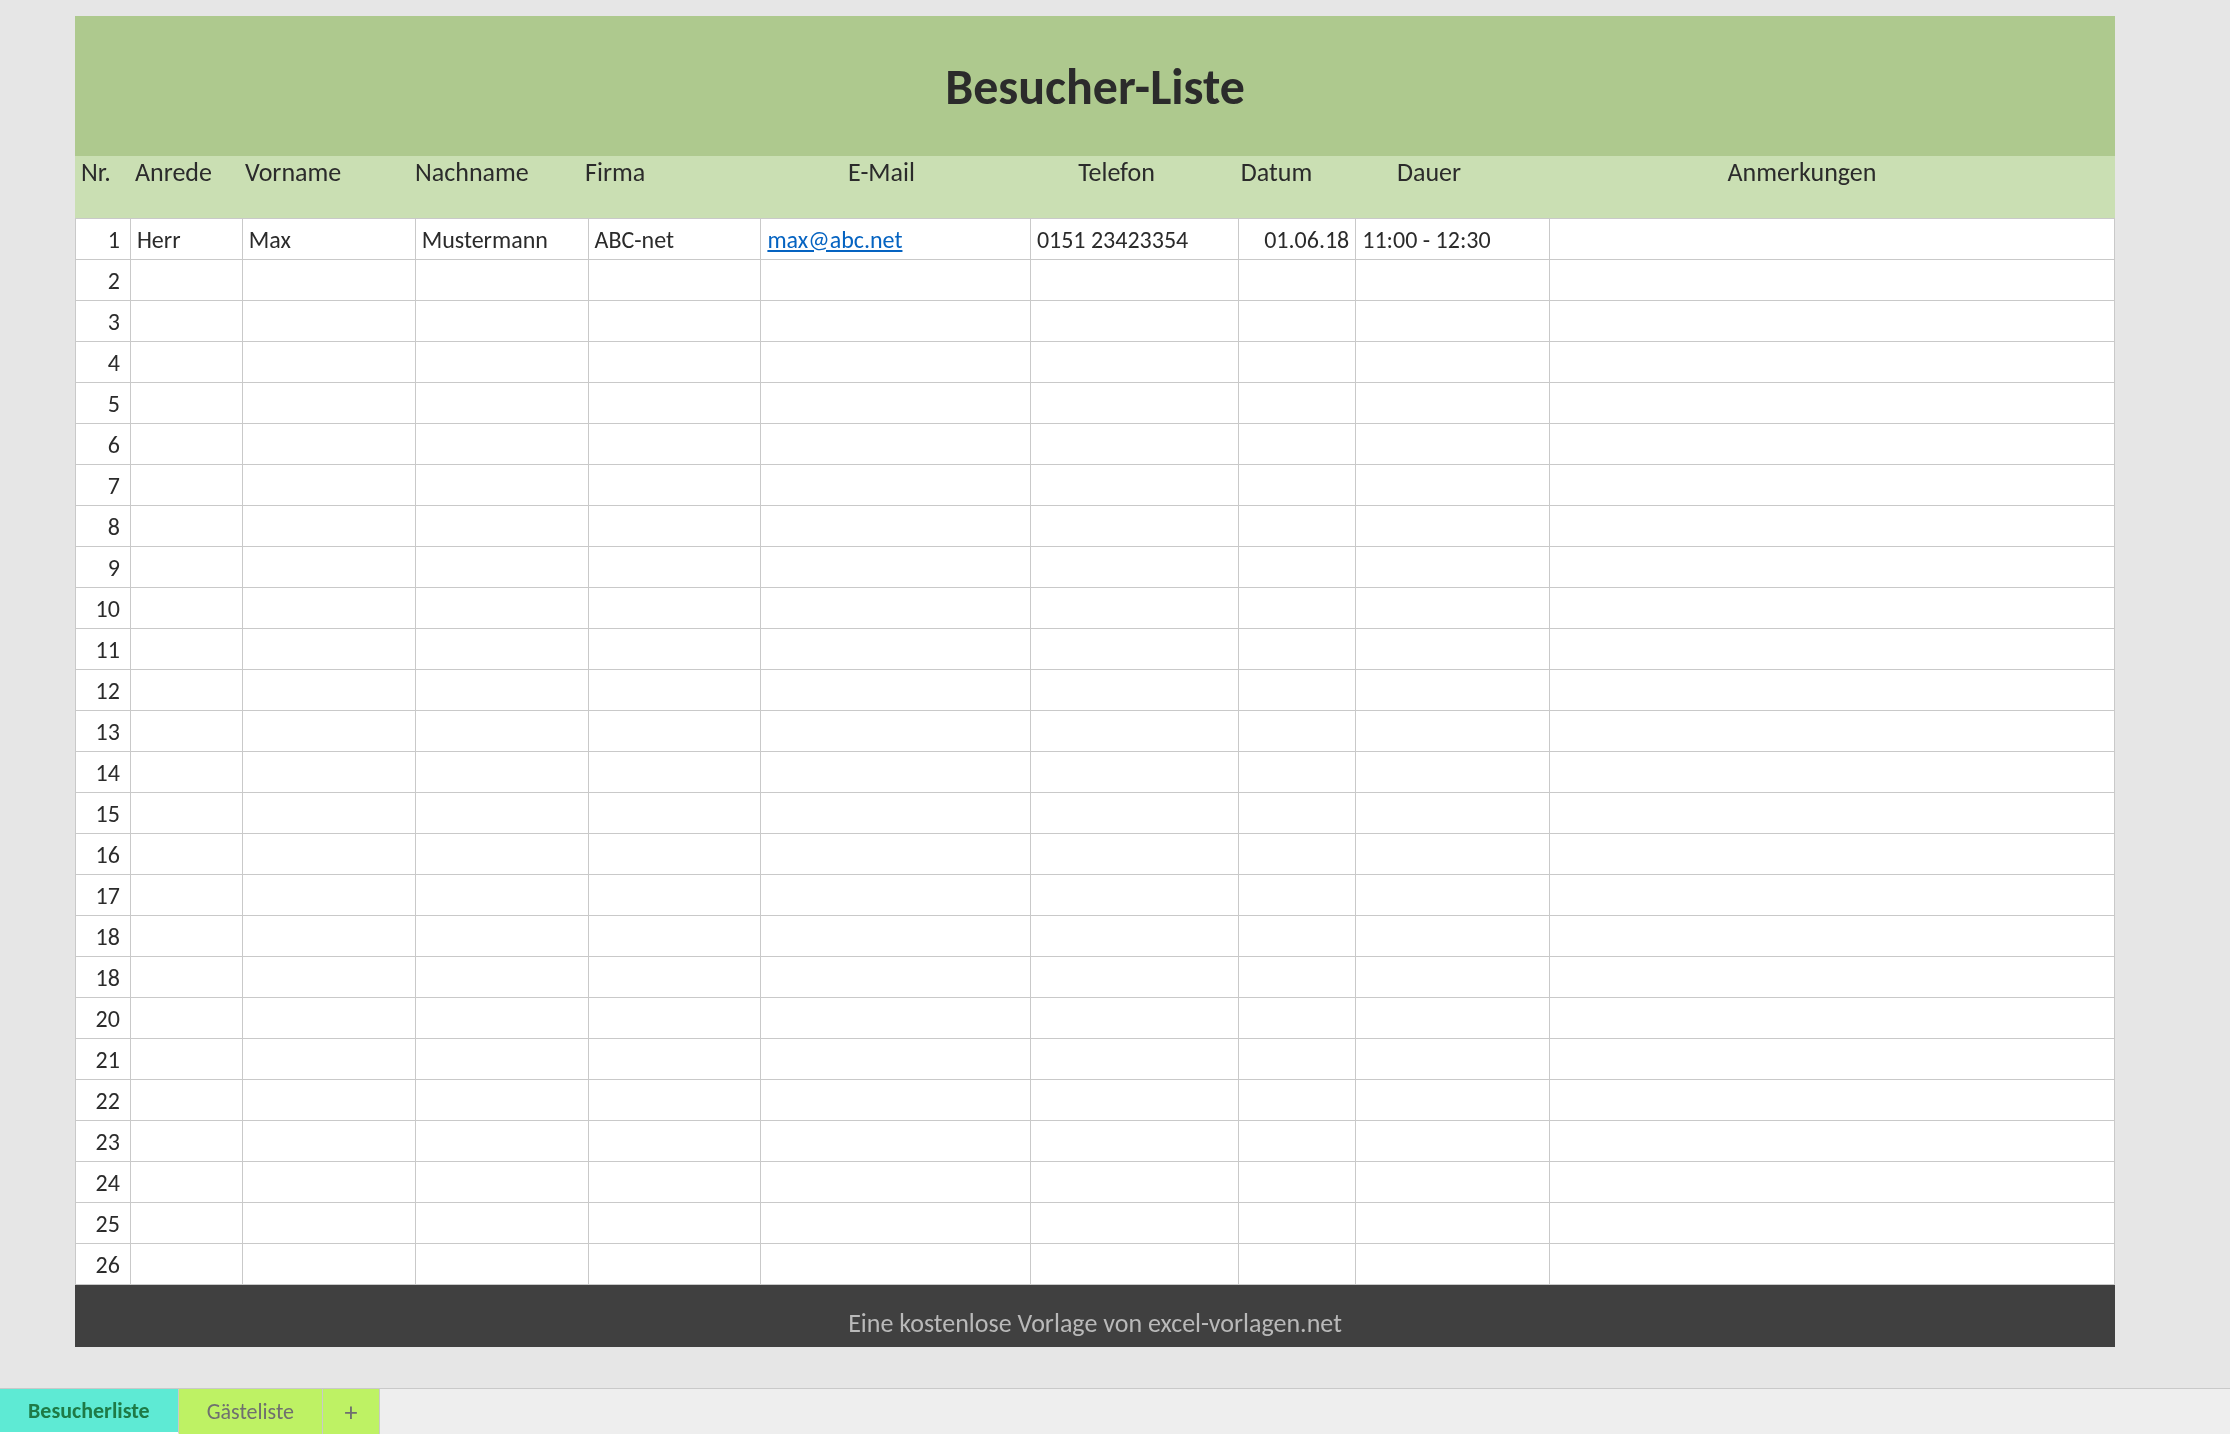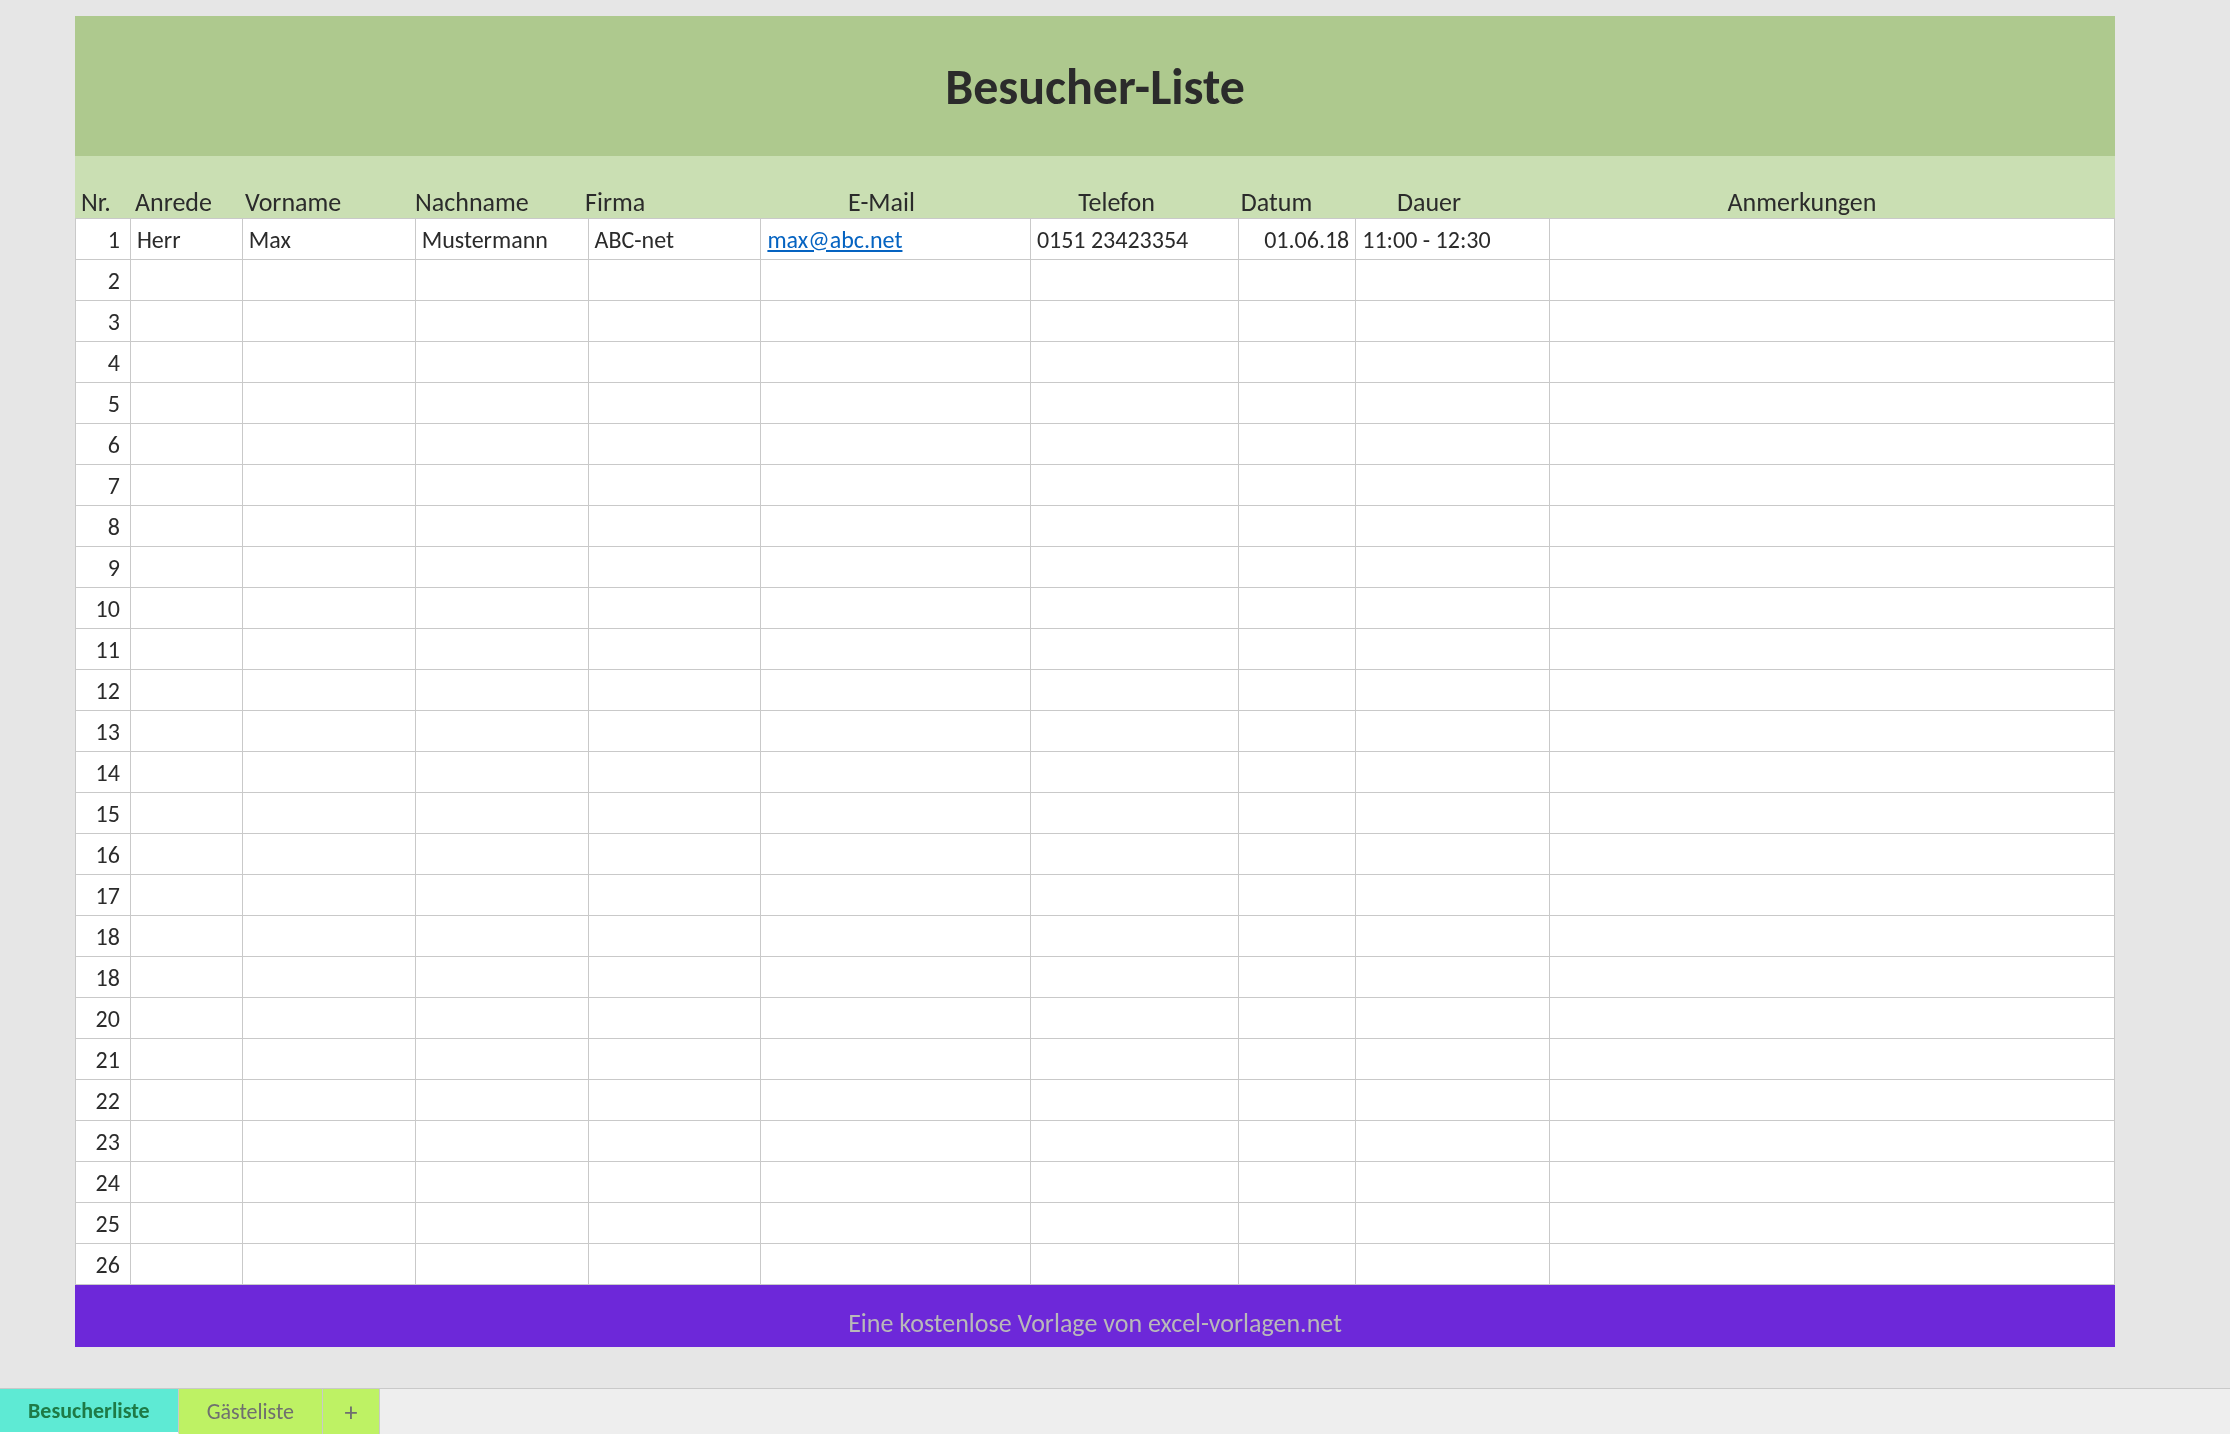--- a/index.html
+++ b/index.html
@@ -30,21 +30,21 @@
   }
   .title-bar h1 {
     font-size: 50px;
     font-weight: 600;
     color: #2b2b2b;
   }
   .header-row {
     background: #cadfb3;
     display: flex;
     height: 62px;
-    align-items: flex-end;
+    align-items: flex-start;
     font-size: 26px;
     color: #2b2b2b;
   }
   .header-row > div {
     padding-left: 6px;
     white-space: nowrap;
     overflow: hidden;
   }
   table.grid {
     border-collapse: collapse;
@@ -78,21 +78,21 @@
   .c-anm   { width: 556px; }
 
   .header-row .c-mail, .header-row .c-tel, .header-row .c-datum,
   .header-row .c-dauer, .header-row .c-anm { text-align: center; padding-left: 0; }
 
   .footer-text {
     text-align: center;
     color: #b9b9b9;
     font-size: 26px;
     padding: 22px 0 8px;
-    background: #6d28d9;
+    background: #404040;
   }
 
   
   .tab-bar {
     height: 46px;
     background: #eeeeee;
     border-top: 1px solid #c9c9c9;
     display: flex;
     align-items: stretch;
     font-size: 22px;

